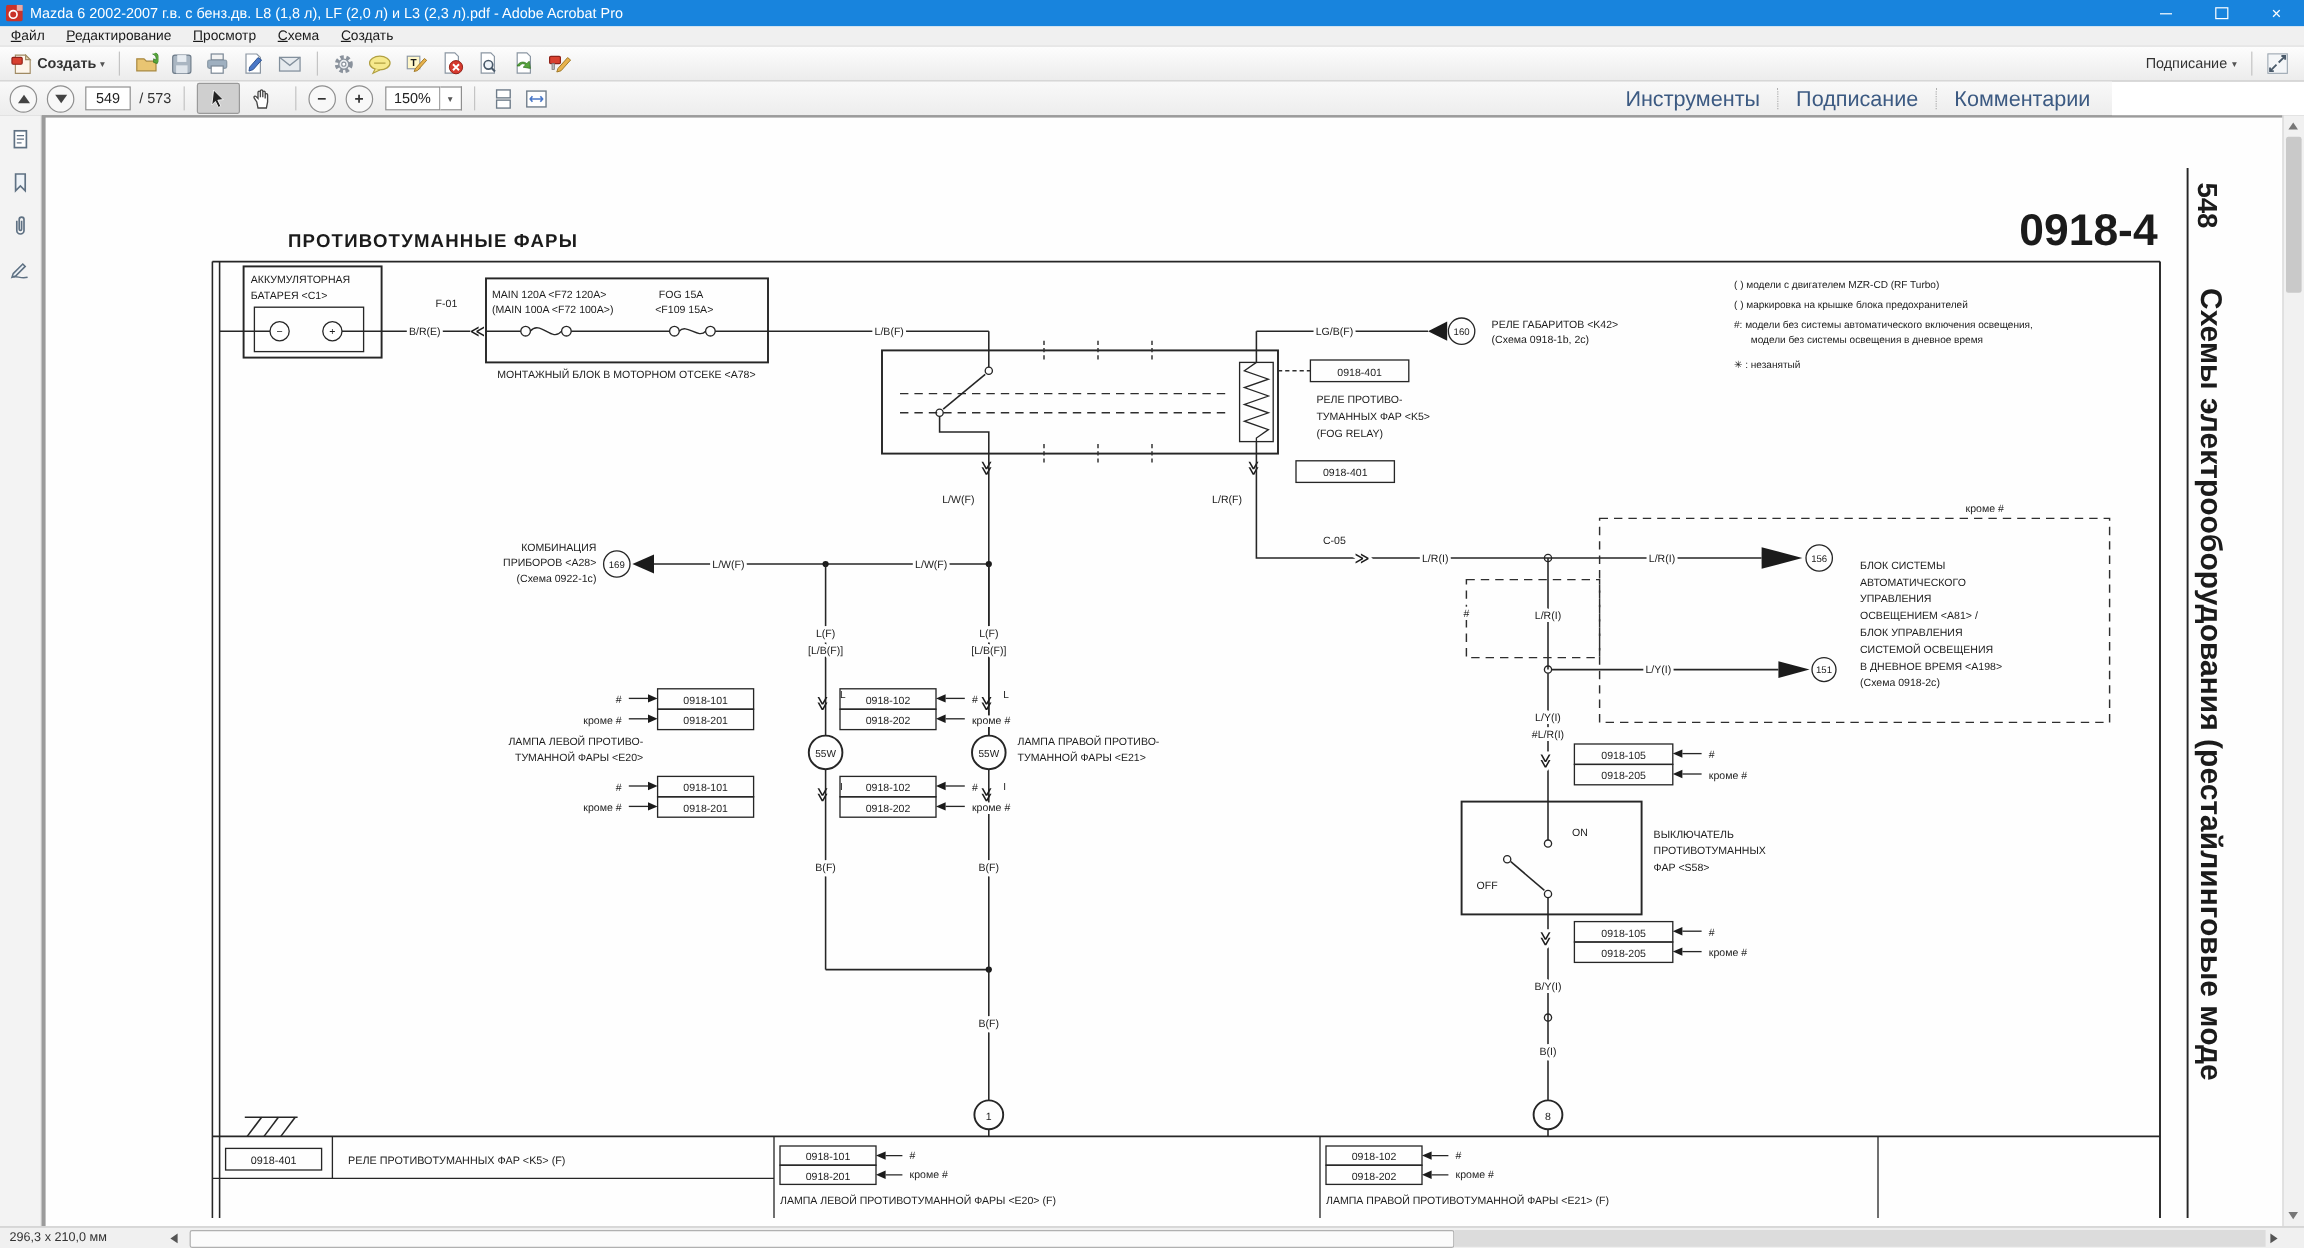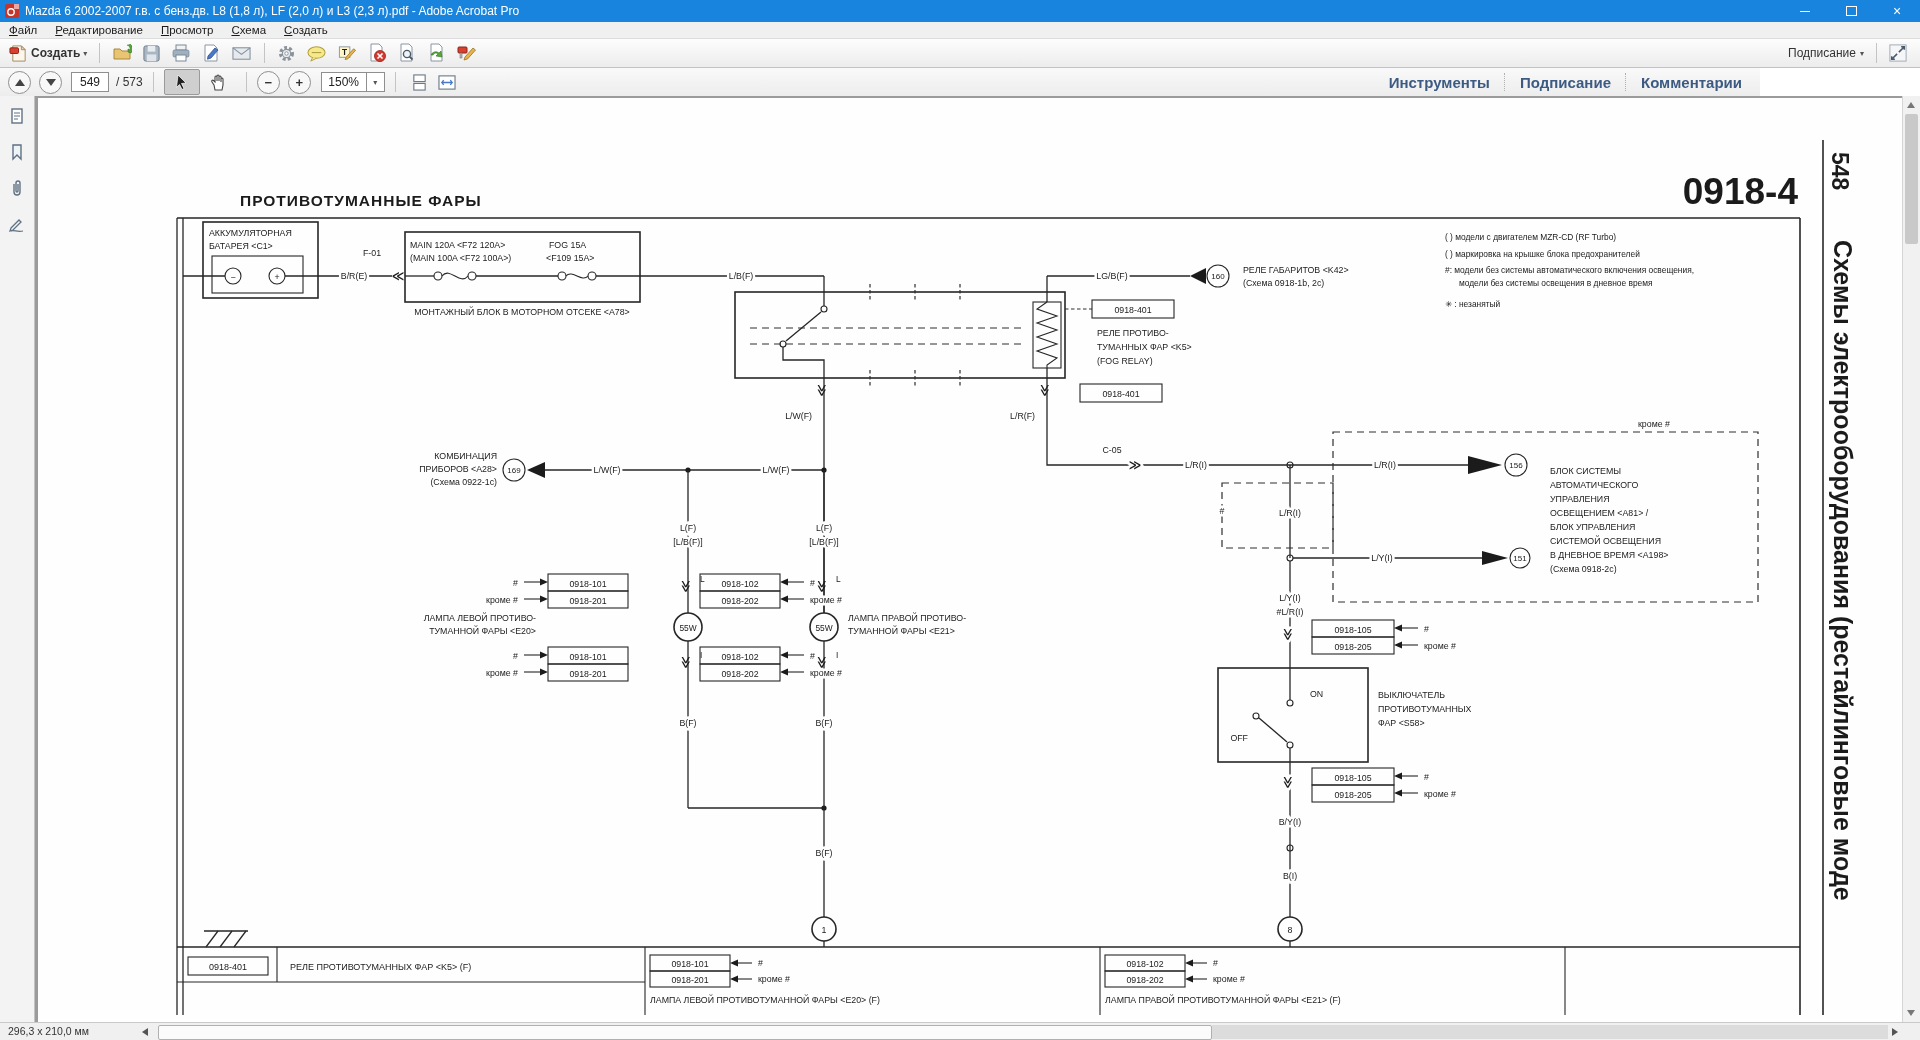--- a/index.html
+++ b/index.html
@@ -23,21 +23,21 @@
     background:linear-gradient(#f9f9f9,#ededed);border-bottom:1px solid #9e9e9e;
     display:flex;align-items:center;font-size:12px;color:#333;}
   .circbtn{width:21px;height:21px;border:1px solid #8f8f8f;border-radius:50%;background:#f8f8f8;
     display:flex;align-items:center;justify-content:center;margin-left:8px;}
   .tri-up{width:0;height:0;border-left:5px solid transparent;border-right:5px solid transparent;border-bottom:7px solid #444;}
   .tri-down{width:0;height:0;border-left:5px solid transparent;border-right:5px solid transparent;border-top:7px solid #444;}
   .tri-left{width:0;height:0;border-top:4px solid transparent;border-bottom:4px solid transparent;border-right:6px solid #555;}
   .tri-right{width:0;height:0;border-top:4px solid transparent;border-bottom:4px solid transparent;border-left:6px solid #555;}
   .field{background:#fff;border:1px solid #8f8f8f;height:18px;display:flex;align-items:center;
     justify-content:center;font-size:12px;color:#222;}
-  .navlabel{font-size:15px;font-weight:bold;color:#3c5a82;padding:0 14px;}
+  .navlabel{font-size:18px;font-weight:normal;color:#3c5a82;padding:0 14px;}
   .navsep{width:1px;height:18px;border-left:1px dotted #b0b0b0;}
   
   #docarea{position:absolute;left:0;top:96px;width:1920px;height:926px;background:#9b9b9b;}
   #leftpanel{position:absolute;left:0;top:0;width:34px;height:926px;background:#f3f3f3;border-right:1px solid #c3c3c3;}
   .pbtn{position:absolute;left:5px;width:24px;height:24px;display:flex;align-items:center;justify-content:center;}
   #page{position:absolute;left:38px;top:2px;width:1865px;height:924px;background:#fefefe;}
   #vscroll{position:absolute;right:0;top:0;width:17px;height:926px;background:#f1f1f1;border-left:1px solid #d5d5d5;}
   #vthumb{position:absolute;left:2px;top:18px;width:13px;height:130px;background:#c9c9c9;border-radius:2px;}
   #bottombar{position:absolute;left:0;top:1022px;width:1920px;height:18px;background:#f0f0f0;
     border-top:1px solid #c9c9c9;font-size:10.5px;color:#333;padding-left:28px;}

